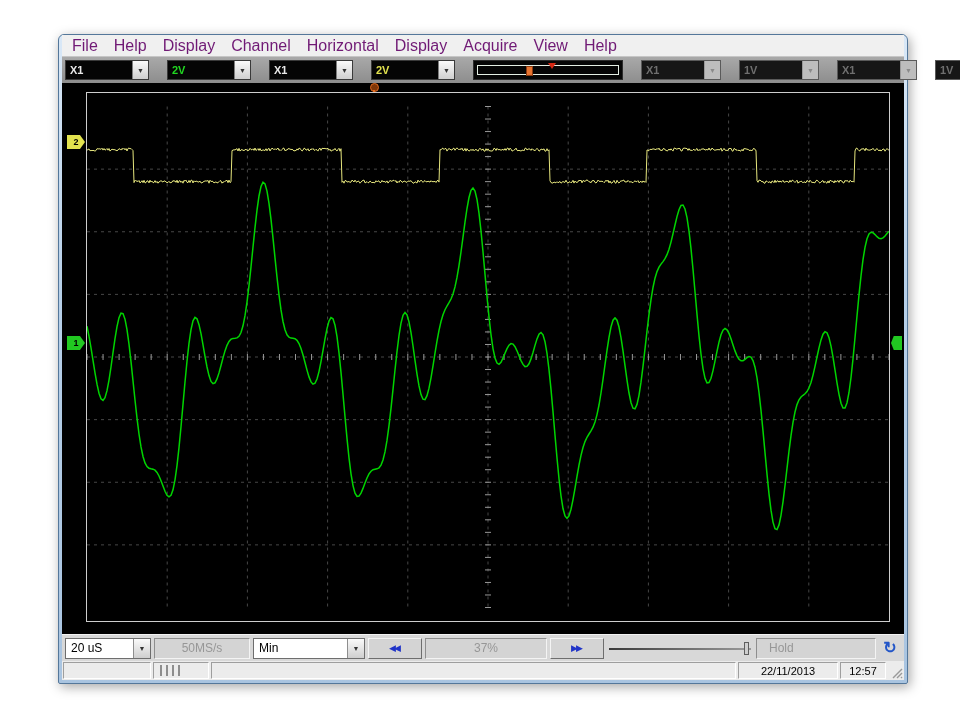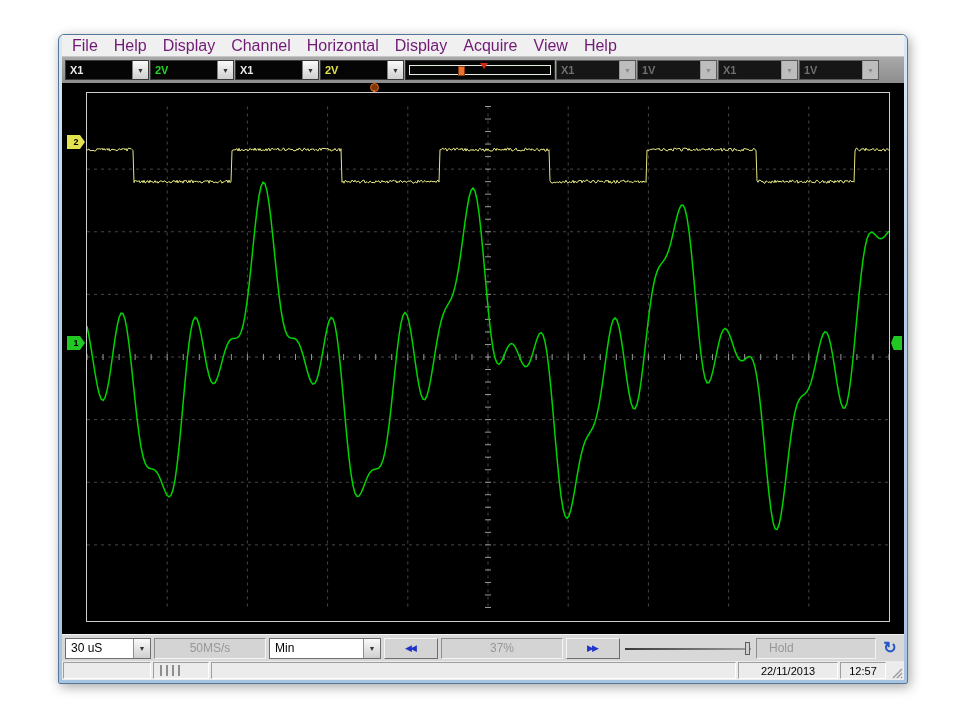--- a/index.html
+++ b/index.html
@@ -26,21 +26,21 @@
   .glyph-close{color:#fff;font-size:11px;font-weight:bold;line-height:1;text-shadow:0 1px 2px rgba(60,10,0,.6)}
 
   .winbody{flex:1;margin:0 3px 3px;display:flex;flex-direction:column;background:#000;min-height:0}
 
   
   .menubar{height:21px;background:#f0f0f0;display:flex;align-items:center;padding-left:2px;flex:0 0 auto}
   .menu-item{font-size:16px;color:#701a75;padding:2px 8px;cursor:default}
 
   
   .toolbar{height:27px;background:linear-gradient(#a9a9a9,#8d8d8d);border-top:1px solid #c6c6c6;
-    display:flex;align-items:center;gap:1px;padding:0 3px;flex:0 0 auto}
+    display:flex;align-items:center;gap:18px;padding:0 3px;flex:0 0 auto}
   .combo{width:84px;height:20px;display:flex;border:1px solid #3a3a3a;background:#050505;flex:0 0 auto}
   .combo-field{flex:1;font-size:11px;font-weight:bold;line-height:18px;padding-left:4px;color:#e8e8e8;overflow:hidden}
   .combo-arrow{width:16px;background:linear-gradient(#fafafa,#cfcfcf);border-left:1px solid #7e7e7e;
     font-size:7px;color:#333;display:flex;align-items:center;justify-content:center}
   .combo.aux{width:80px;border-color:#5a5a5a;background:#161616}
   .combo.aux .combo-field{color:#6f6f6f}
   .combo.aux .combo-arrow{background:#bdbdbd;color:#8a8a8a;border-left-color:#9a9a9a}
   .trigslider{position:relative;width:150px;height:20px;background:#060606;border:1px solid #2c2c2c;flex:0 0 auto}
   .trig-bracket{position:absolute;left:3px;right:3px;top:4px;bottom:4px;border:1px solid #e4efe4}
   .trig-handle{position:absolute;top:5px;width:7px;height:10px;background:#e87430;border:1px solid #8a3a10}
@@ -263,24 +263,24 @@
             <polyline points="0,219.7 2,229.7 4,241.3 6,253.9 8,266.4 10,277.7 12,286.7 14,292.3 16,293.9 18,291.1 20,284.2 22,273.6 24,260.5 26,246.2 28,232.2 30,220.1 32,211.2 34,206.7 36,207.1 38,212.7 40,223.1 42,237.7 44,255.2 46,274.3 48,293.5 50,311.6 52,327.5 54,340.4 56,350.0 58,356.4 60,360.1 62,361.7 64,362.3 66,362.7 68,363.7 70,365.9 72,369.5 74,374.2 76,379.6 78,384.8 80,388.8 82,390.4 84,388.8 86,383.3 88,373.3 90,359.1 92,341.1 94,320.2 96,297.9 98,275.5 100,254.7 102,236.9 104,223.2 106,214.4 108,210.9 110,212.3 112,218.2 114,227.2 116,238.3 118,249.8 120,260.5 122,269.1 124,274.9 126,277.2 128,276.3 130,272.4 132,266.4 134,259.0 136,251.4 138,244.4 140,238.8 142,234.9 144,232.7 146,231.9 148,231.7 150,231.4 152,229.8 154,226.0 156,219.3 158,209.2 160,195.6 162,179.1 164,160.3 166,140.5 168,121.1 170,103.6 172,89.5 174,80.0 176,75.8 178,77.4 180,84.6 182,96.8 184,112.9 186,131.6 188,151.3 190,170.7 192,188.4 194,203.4 196,215.0 198,223.2 200,228.3 202,230.7 204,231.6 206,231.7 208,232.2 210,233.8 212,237.0 214,242.0 216,248.5 218,256.0 220,263.6 222,270.4 224,275.4 226,277.7 228,276.8 230,272.5 232,265.1 234,255.1 236,243.8 238,232.3 240,222.1 242,214.6 244,211.1 246,212.3 248,218.7 250,230.2 252,246.3 254,265.9 256,287.8 258,310.3 260,331.9 262,351.3 264,367.3 266,379.1 268,386.7 270,390.0 272,389.6 274,386.6 276,381.9 278,376.5 280,371.5 282,367.4 284,364.7 286,363.2 288,362.7 290,362.3 292,361.3 294,358.6 296,353.5 298,345.4 300,333.9 302,319.2 304,301.9 306,282.9 308,263.5 310,245.1 312,229.0 314,216.6 316,208.7 318,205.9 320,208.3 322,215.4 324,226.2 326,239.5 328,253.8 330,267.6 332,279.4 334,288.1 336,292.7 338,293.1 340,289.2 342,281.7 344,271.3 346,259.3 348,246.7 350,234.6 352,223.9 354,215.0 356,208.2 358,203.2 360,199.5 362,196.2 364,192.5 366,187.4 368,180.4 370,170.9 372,159.2 374,145.5 376,130.6 378,115.7 380,102.0 382,91.0 384,83.8 386,81.5 388,84.5 390,93.0 392,106.6 394,124.5 396,145.3 398,167.7 400,189.9 402,210.5 404,228.2 406,242.1 408,251.5 410,256.6 412,257.8 414,255.8 416,251.7 418,246.8 420,242.1 422,238.7 424,237.1 426,237.6 428,240.2 430,244.3 432,249.2 434,254.1 436,257.9 438,260.1 440,259.9 442,257.3 444,252.4 446,246.0 448,238.9 450,232.4 452,227.7 454,226.0 456,228.3 458,235.2 460,246.9 462,263.1 464,282.9 466,305.3 468,328.7 470,351.5 472,372.2 474,389.3 476,402.0 478,409.5 480,411.9 482,409.3 484,402.7 486,393.1 488,381.8 490,369.9 492,358.7 494,348.9 496,341.0 498,335.1 500,330.8 502,327.5 504,324.4 506,320.7 508,315.5 510,308.1 512,298.5 514,286.5 516,272.8 518,258.2 520,243.8 522,230.8 524,220.4 526,213.7 528,211.4 530,213.7 532,220.5 534,231.1 536,244.4 538,259.2 540,273.7 542,286.5 544,296.2 546,301.7 548,302.3 550,297.9 552,288.8 554,275.7 556,259.8 558,242.3 560,224.5 562,207.8 564,193.1 566,181.0 568,171.7 570,165.1 572,160.7 574,157.6 576,155.1 578,152.2 580,148.2 582,142.7 584,135.6 586,127.3 588,118.5 590,110.1 592,103.2 594,99.0 596,98.5 598,102.5 600,111.2 602,124.6 604,142.2 606,162.8 608,185.3 610,207.9 612,229.2 614,247.6 616,262.1 618,271.8 620,276.4 622,276.1 624,271.7 626,264.1 628,254.7 630,244.8 632,235.6 634,228.3 636,223.7 638,222.0 640,223.3 642,226.9 644,232.3 646,238.4 648,244.4 650,249.3 652,252.7 654,254.3 656,254.2 658,252.9 660,251.1 662,250.0 664,250.6 666,254.0 668,260.7 670,271.4 672,286.0 674,303.9 676,324.4 678,346.1 680,367.6 682,387.3 684,403.7 686,415.6 688,422.2 690,423.1 692,418.4 694,408.8 696,395.3 698,379.1 700,361.8 702,344.7 704,329.1 706,315.9 708,305.5 710,298.1 712,293.3 714,290.5 716,288.8 718,287.3 720,285.0 722,281.3 724,275.9 726,268.6 728,259.9 730,250.5 732,241.3 734,233.4 736,227.7 738,225.2 740,226.3 742,231.2 744,239.6 746,250.7 748,263.4 750,276.3 752,287.8 754,296.7 756,301.6 758,301.6 760,296.4 762,286.0 764,271.0 766,252.3 768,231.3 770,209.5 772,188.4 774,169.3 776,153.2 778,140.8 780,132.3 782,127.5 784,125.8 786,126.3 788,128.1 790,130.2 792,131.8 794,132.2 796,131.4 798,129.5 800,127.0 802,124.7" fill="none" stroke="#00d400" stroke-width="1.5"></polyline>
           </svg>
       </div>
       <div class="chmarker" id="m-ch2" style="background: rgb(226, 226, 78); top: 52px;">2</div>
       <div class="chmarker" id="m-ch1" style="background: rgb(33, 200, 33); top: 253px;">1</div>
       <div class="trig-level" id="m-trig" style="background: rgb(33, 200, 33); top: 253px;"></div>
     </div>
 
     <div class="bottombar">
       <div class="bcombo" style="width:86px">
-        <span class="bcombo-field">30 uS</span>
+        <span class="bcombo-field">20 uS</span>
         <span class="bcombo-arrow">▼</span>
       </div>
-      <div class="bpanel" style="width:112px">
+      <div class="bpanel" style="width:96px">
         <span class="gray">50MS/s</span>
       </div>
       <div class="bcombo" style="width:112px">
         <span class="bcombo-field">Min</span>
         <span class="bcombo-arrow">▼</span>
       </div>
       <button class="bbtn" style="width:54px">
         <span class="chev">◀◀</span>
       </button>
       <div class="bpanel" style="width:122px">

